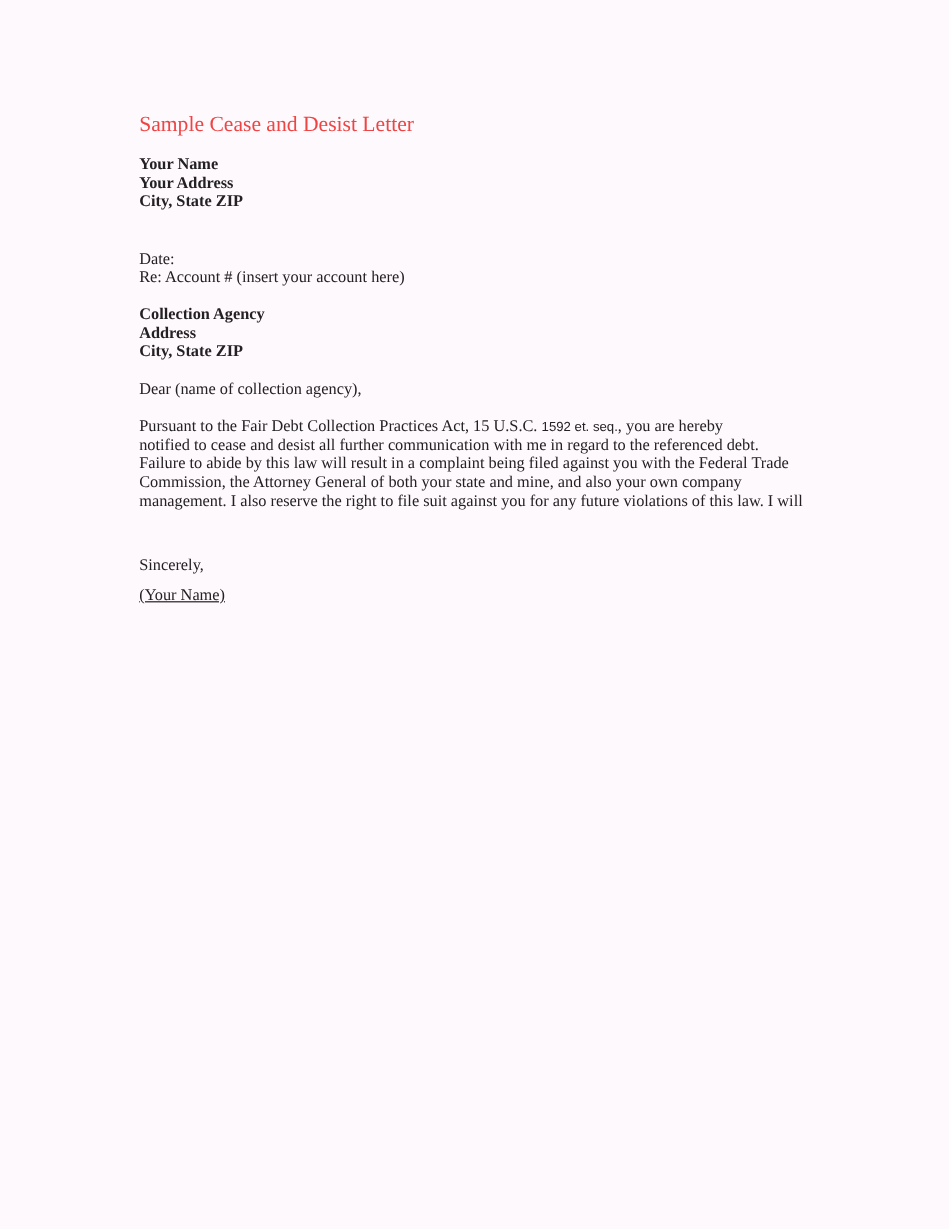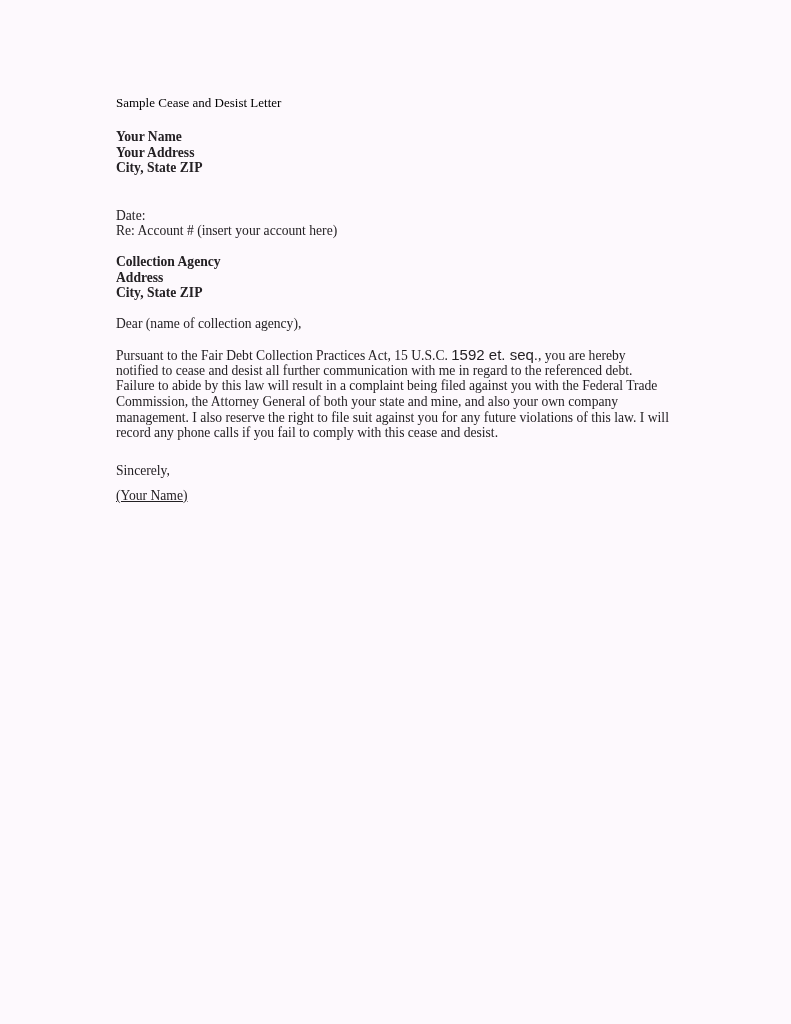--- a/index.html
+++ b/index.html
@@ -18,39 +18,39 @@
     .page {
       position: absolute;
       left: 116px;
       top: 0;
       width: 620px;
     }
     .title {
       position: absolute;
       left: 0;
       top: 93px;
-      font-size: 13px;
+      font-size: 18px;
       line-height: 20px;
       white-space: nowrap;
-      color: #000000;
+      color: #ef4444;
     }
     .block {
       position: absolute;
       left: 0;
       font-size: 13.6px;
       line-height: 15.7px;
       white-space: nowrap;
     }
     .block .line {
       display: block;
       height: 15.7px;
     }
     .sans {
       font-family: "Liberation Sans", "DejaVu Sans", sans-serif;
-      font-size: 15px;
+      font-size: 11px;
     }
   </style>
 </head>
 <body>
 
 <div class="page">
 
   <div class="title">Sample Cease and Desist Letter</div>
 
   <div class="block" style="top:129px;font-weight:bold;">
@@ -76,21 +76,20 @@
   <div class="block" style="top:316px;">
     <span class="line">Dear (name of collection agency),</span>
   </div>
 
   <div class="block" style="top:347px;">
     <span class="line"><span>Pursuant to the Fair Debt Collection Practices Act, 15 U.S.C. </span><span class="sans">1592 et. seq.</span><span>, you are hereby</span></span>
     <span class="line">notified to cease and desist all further communication with me in regard to the referenced debt.</span>
     <span class="line">Failure to abide by this law will result in a complaint being filed against you with the Federal Trade</span>
     <span class="line">Commission, the Attorney General of both your state and mine, and also your own company</span>
     <span class="line">management. I also reserve the right to file suit against you for any future violations of this law. I will</span>
-    <span class="line">record any phone calls if you fail to comply with this cease and desist.</span>
   </div>
 
   <div class="block" style="top:463px;font-family:Liberation Serif, serif;">
     <span class="line">Sincerely,</span>
   </div>
 
   <div class="block" style="top:488px;text-decoration:underline;">
     <span class="line">(Your Name)</span>
   </div>
 

